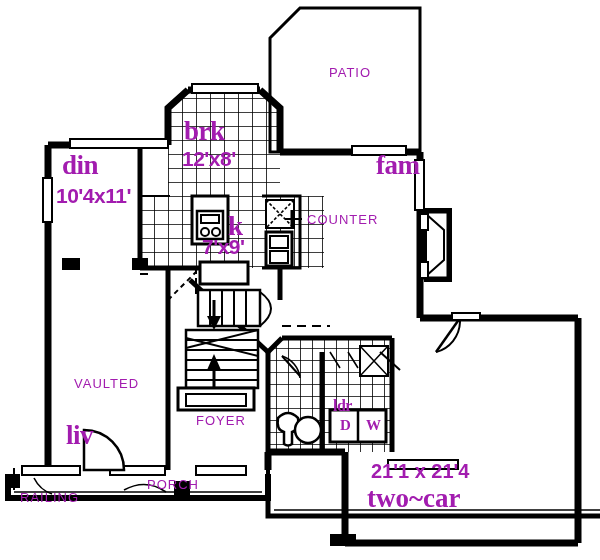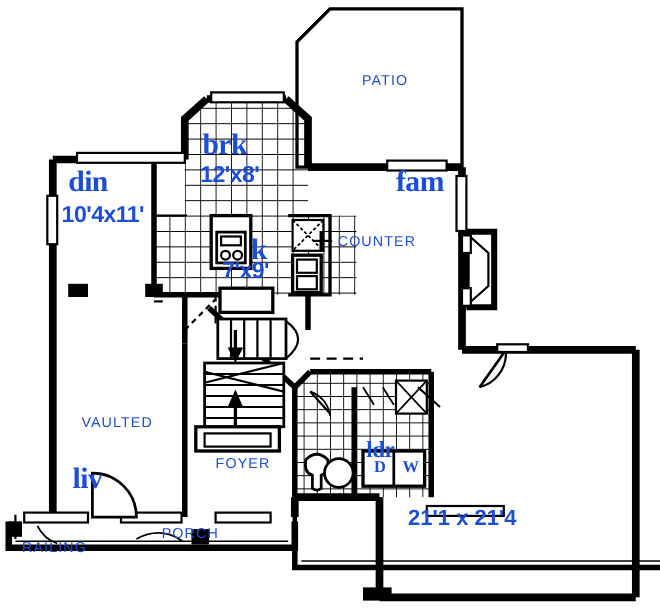--- a/index.html
+++ b/index.html
@@ -20,21 +20,21 @@
   #plan-svg {
     position: absolute;
     left: 0;
     top: 0;
     width: 600px;
     height: 560px;
   }
   .lbl {
     position: absolute;
     white-space: nowrap;
-    color: #1d4ed8;
+    color: #a21caf;
     line-height: 1;
   }
   .serif-bold {
     font-family: "Liberation Serif", serif;
     font-weight: bold;
   }
   .sans-plain {
     font-family: "Liberation Sans", sans-serif;
     font-weight: normal;
     letter-spacing: 0.5px;
@@ -301,34 +301,35 @@
       <path d="M268 470 L268 498" stroke-width="4"></path>
     </g>
   </svg>
 
   <div class="lbl serif-bold room-name" style="left:184px; top:118px;">brk</div>
   <div class="lbl room-dim" style="left:182px; top:148px;">12'x8'</div>
 
   <div class="lbl serif-bold room-name" style="left:62px; top:152px;">din</div>
   <div class="lbl room-dim" style="left:56px; top:185px;">10'4x11'</div>
 
-  <div class="lbl serif-bold room-name" style="left:360px; top:152px;text-align:center;">fam</div>
+  <div class="lbl serif-bold room-name" style="left:376px; top:152px;text-align:center;">fam</div>
 
   <div class="lbl serif-bold room-name" style="left:228px; top:213px;">k</div>
   <div class="lbl room-dim" style="left:202px; top:236px;">7'x9'</div>
 
   <div class="lbl serif-bold room-name" style="left:66px; top:422px;">liv</div>
 
-  <div class="lbl serif-bold room-name" style="left:333px; top:398px; font-size:21px;">ldr</div>
+  <div class="lbl serif-bold room-name" style="left:333px; top:398px; font-size:16px;">ldr</div>
 
   <div class="lbl sans-plain annot" style="left:329px; top:66px;">PATIO</div>
   <div class="lbl sans-plain annot" style="left:307px; top:219px; transform:translateY(-50%);">COUNTER</div>
   <div class="lbl sans-plain annot" style="left:74px; top:377px;">VAULTED</div>
   <div class="lbl sans-plain annot" style="left:196px; top:414px;">FOYER</div>
   <div class="lbl sans-plain annot" style="left:147px; top:478px;">PORCH</div>
   <div class="lbl sans-plain annot" style="left:20px; top:491px;">RAILING</div>
 
   <div class="lbl appliance-letter" style="left:340px; top:418px;">D</div>
   <div class="lbl appliance-letter" style="left:366px; top:418px;">W</div>
 
   <div class="lbl garage-dim" style="left:371px; top:461px;">21'1 x 21'4</div>
+  <div class="lbl garage-name" style="left:367px; top:485px;">two~car</div>
 
 </div>
 
 </body></html>

